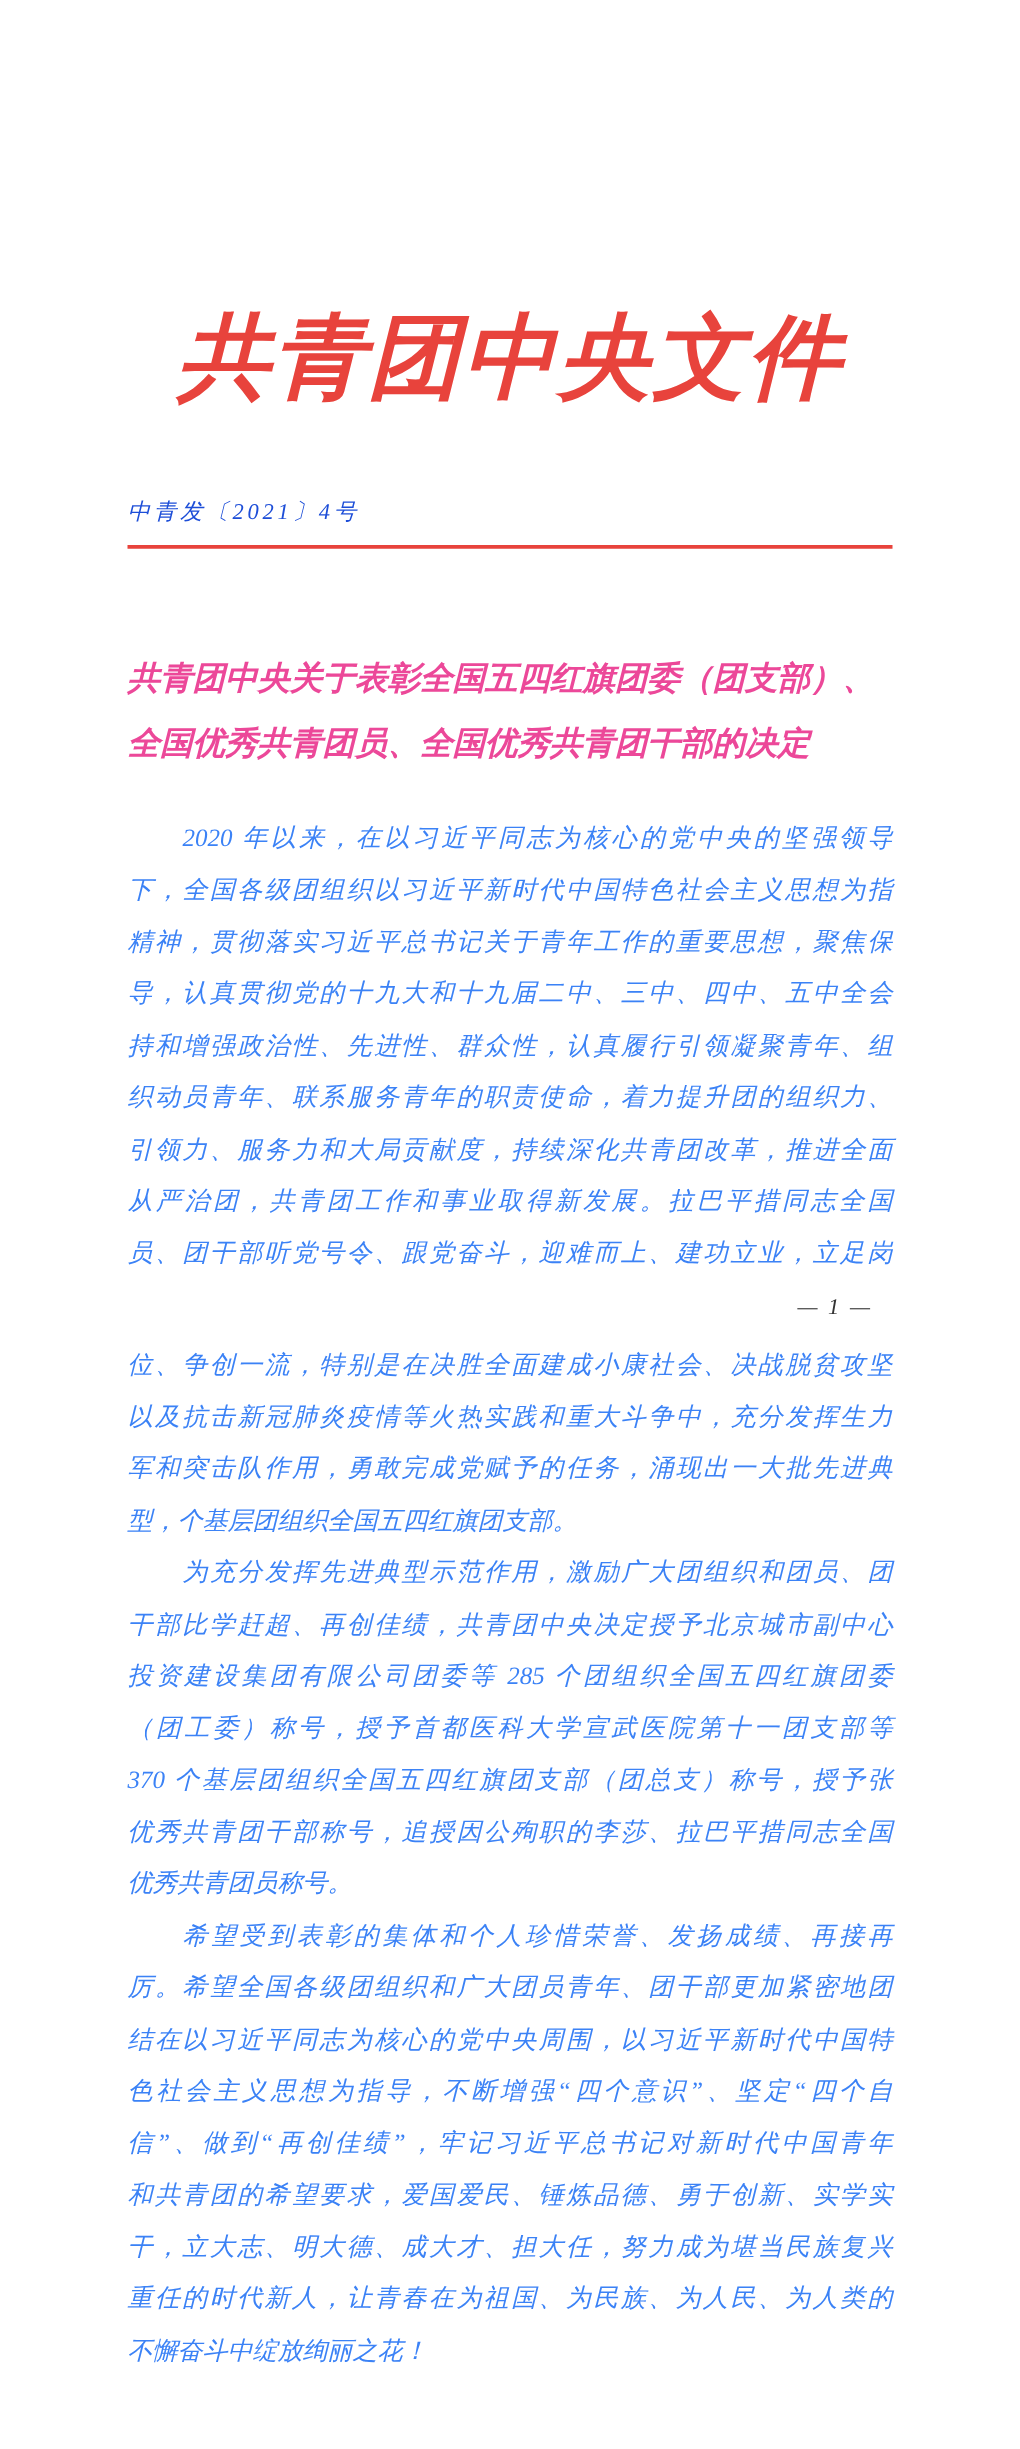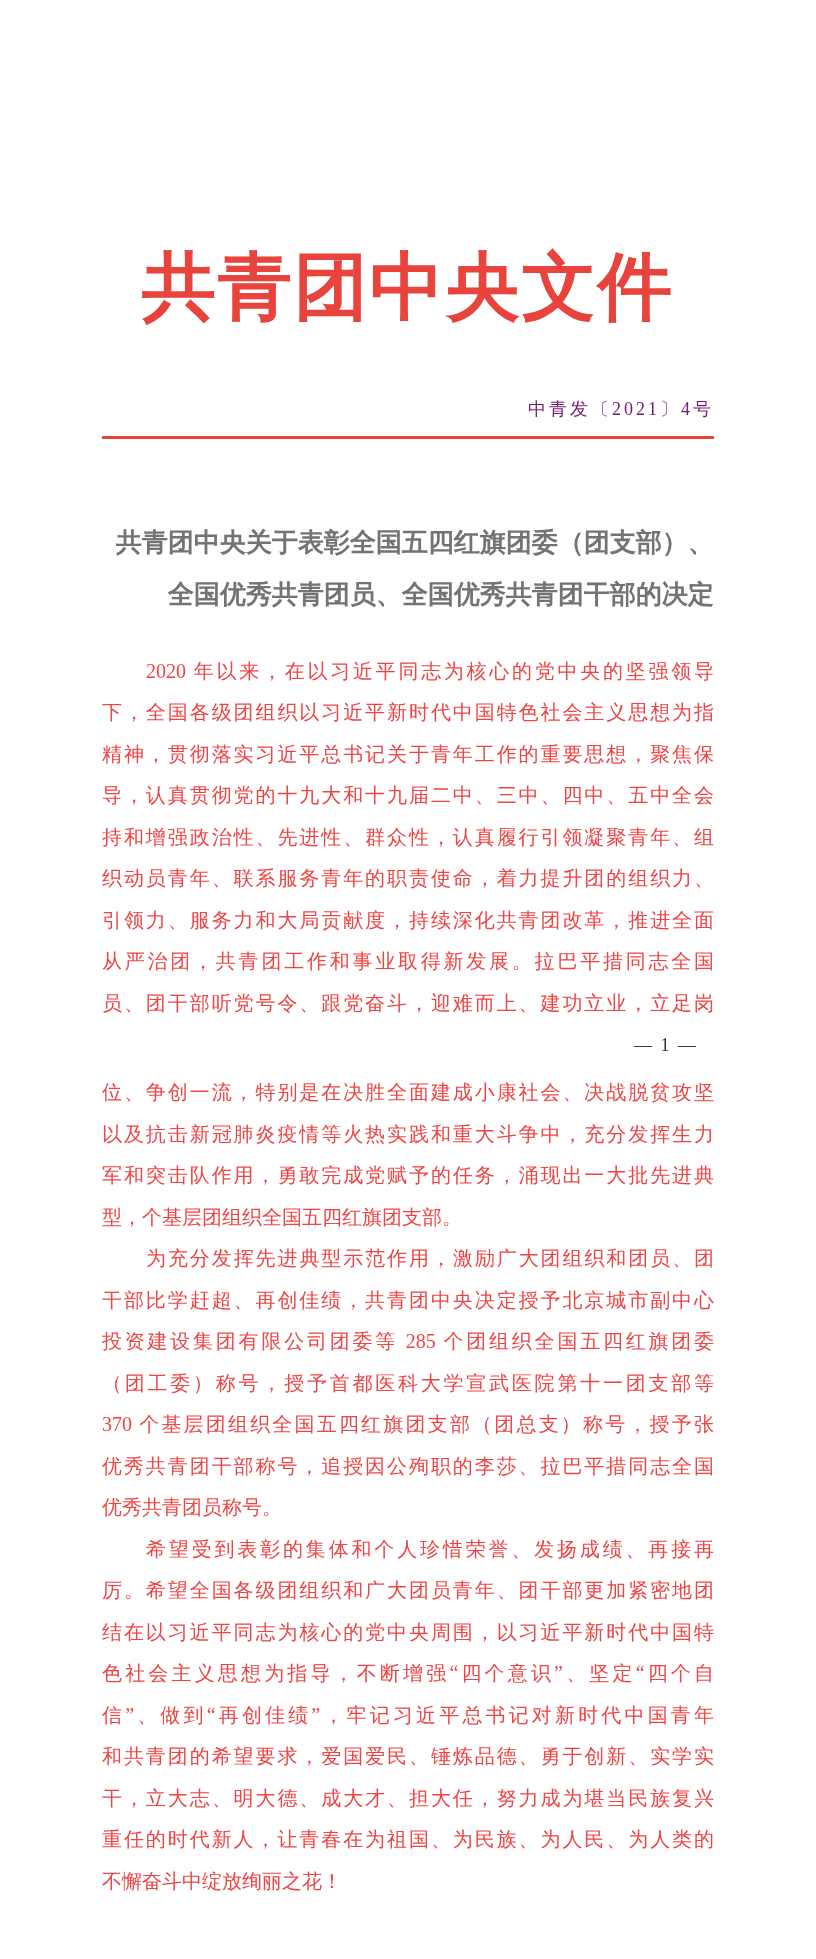--- a/index.html
+++ b/index.html
@@ -7,66 +7,67 @@
     padding: 0;
     background: #ffffff;
   }
   .page {
     width: 672px;
     height: 1959px;
     margin: 0 auto;
     background: #ffffff;
     overflow: hidden;
     font-family: "Liberation Serif", "DejaVu Serif", serif;
+    font-style: italic;
   }
   .content {
     width: 612px;
     margin: 0 auto;
   }
   .banner-title {
     padding-top: 243px;
     text-align: center;
     color: #e8433c;
     font-size: 74px;
     font-weight: 700;
     letter-spacing: 2px;
     line-height: 1.2;
     white-space: nowrap;
   }
   .doc-number {
     margin-top: 64px;
-    text-align: right;
+    text-align: left;
     font-size: 18px;
     letter-spacing: 3px;
-    color: #701a75;
+    color: #1d4ed8;
     line-height: 26px;
   }
   .red-rule {
     margin-top: 14px;
     height: 3px;
     background: #e8433c;
   }
   .heading {
     margin-top: 78px;
-    text-align: right;
+    text-align: left;
     font-weight: 700;
-    color: #737373;
+    color: #ec4899;
     font-size: 26px;
     line-height: 52px;
   }
   .body-block {
     margin-top: 30px;
   }
   .body-block-2 {
     margin-top: 6px;
   }
   .doc-line {
     font-size: 20px;
     line-height: 41.5px;
-    color: #ef4444;
+    color: #3b82f6;
     text-align: justify;
     text-align-last: justify;
   }
   .doc-line.indent {
     text-indent: 44px;
   }
   .doc-line.last {
     text-align-last: left;
   }
   .page-number {

